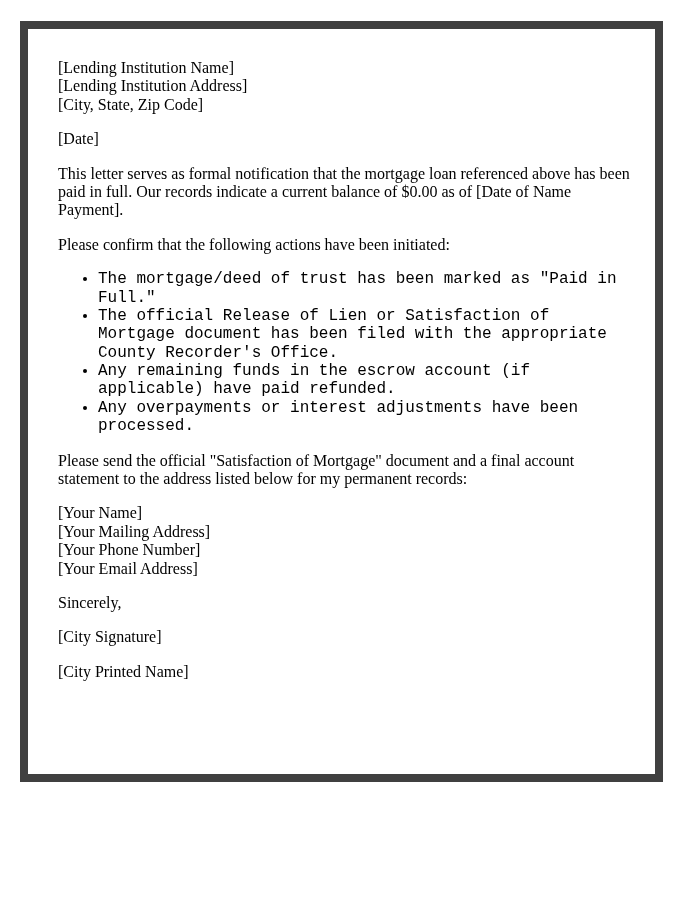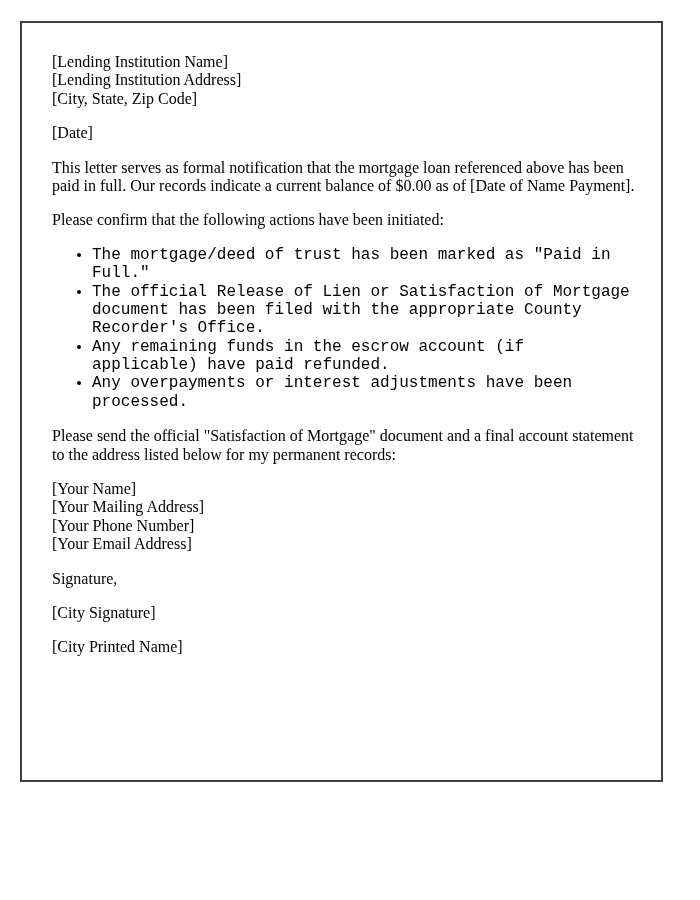--- a/index.html
+++ b/index.html
@@ -20,21 +20,21 @@
     line-height: 1.15;
     color: #000000;
   }
   .doc {
     position: absolute;
     left: 20px;
     top: 21px;
     box-sizing: border-box;
     width: 643px;
     height: 761px;
-    border: 2px solid #404040;
+    border: 8px solid #404040;
     background: #ffffff;
     padding: 30px 24px 20px 30px;
     overflow: hidden;
   }
   .doc p {
     margin: 16px 0;
   }
   .doc > :first-child {
     margin-top: 0;
   }
@@ -79,20 +79,20 @@
       <li>Any overpayments or interest adjustments have been processed.</li>
     </ul>
 
     <p>Please send the official "Satisfaction of Mortgage" document and a final account statement to the address listed below for my permanent records:</p>
 
     <p class="pre">[Your Name]
 [Your Mailing Address]
 [Your Phone Number]
 [Your Email Address]</p>
 
-    <p>Signature,</p>
+    <p>Sincerely,</p>
 
     <p>[City Signature]</p>
 
     <p>[City Printed Name]</p>
 
   </div>
 </div>
 
 </body></html>

